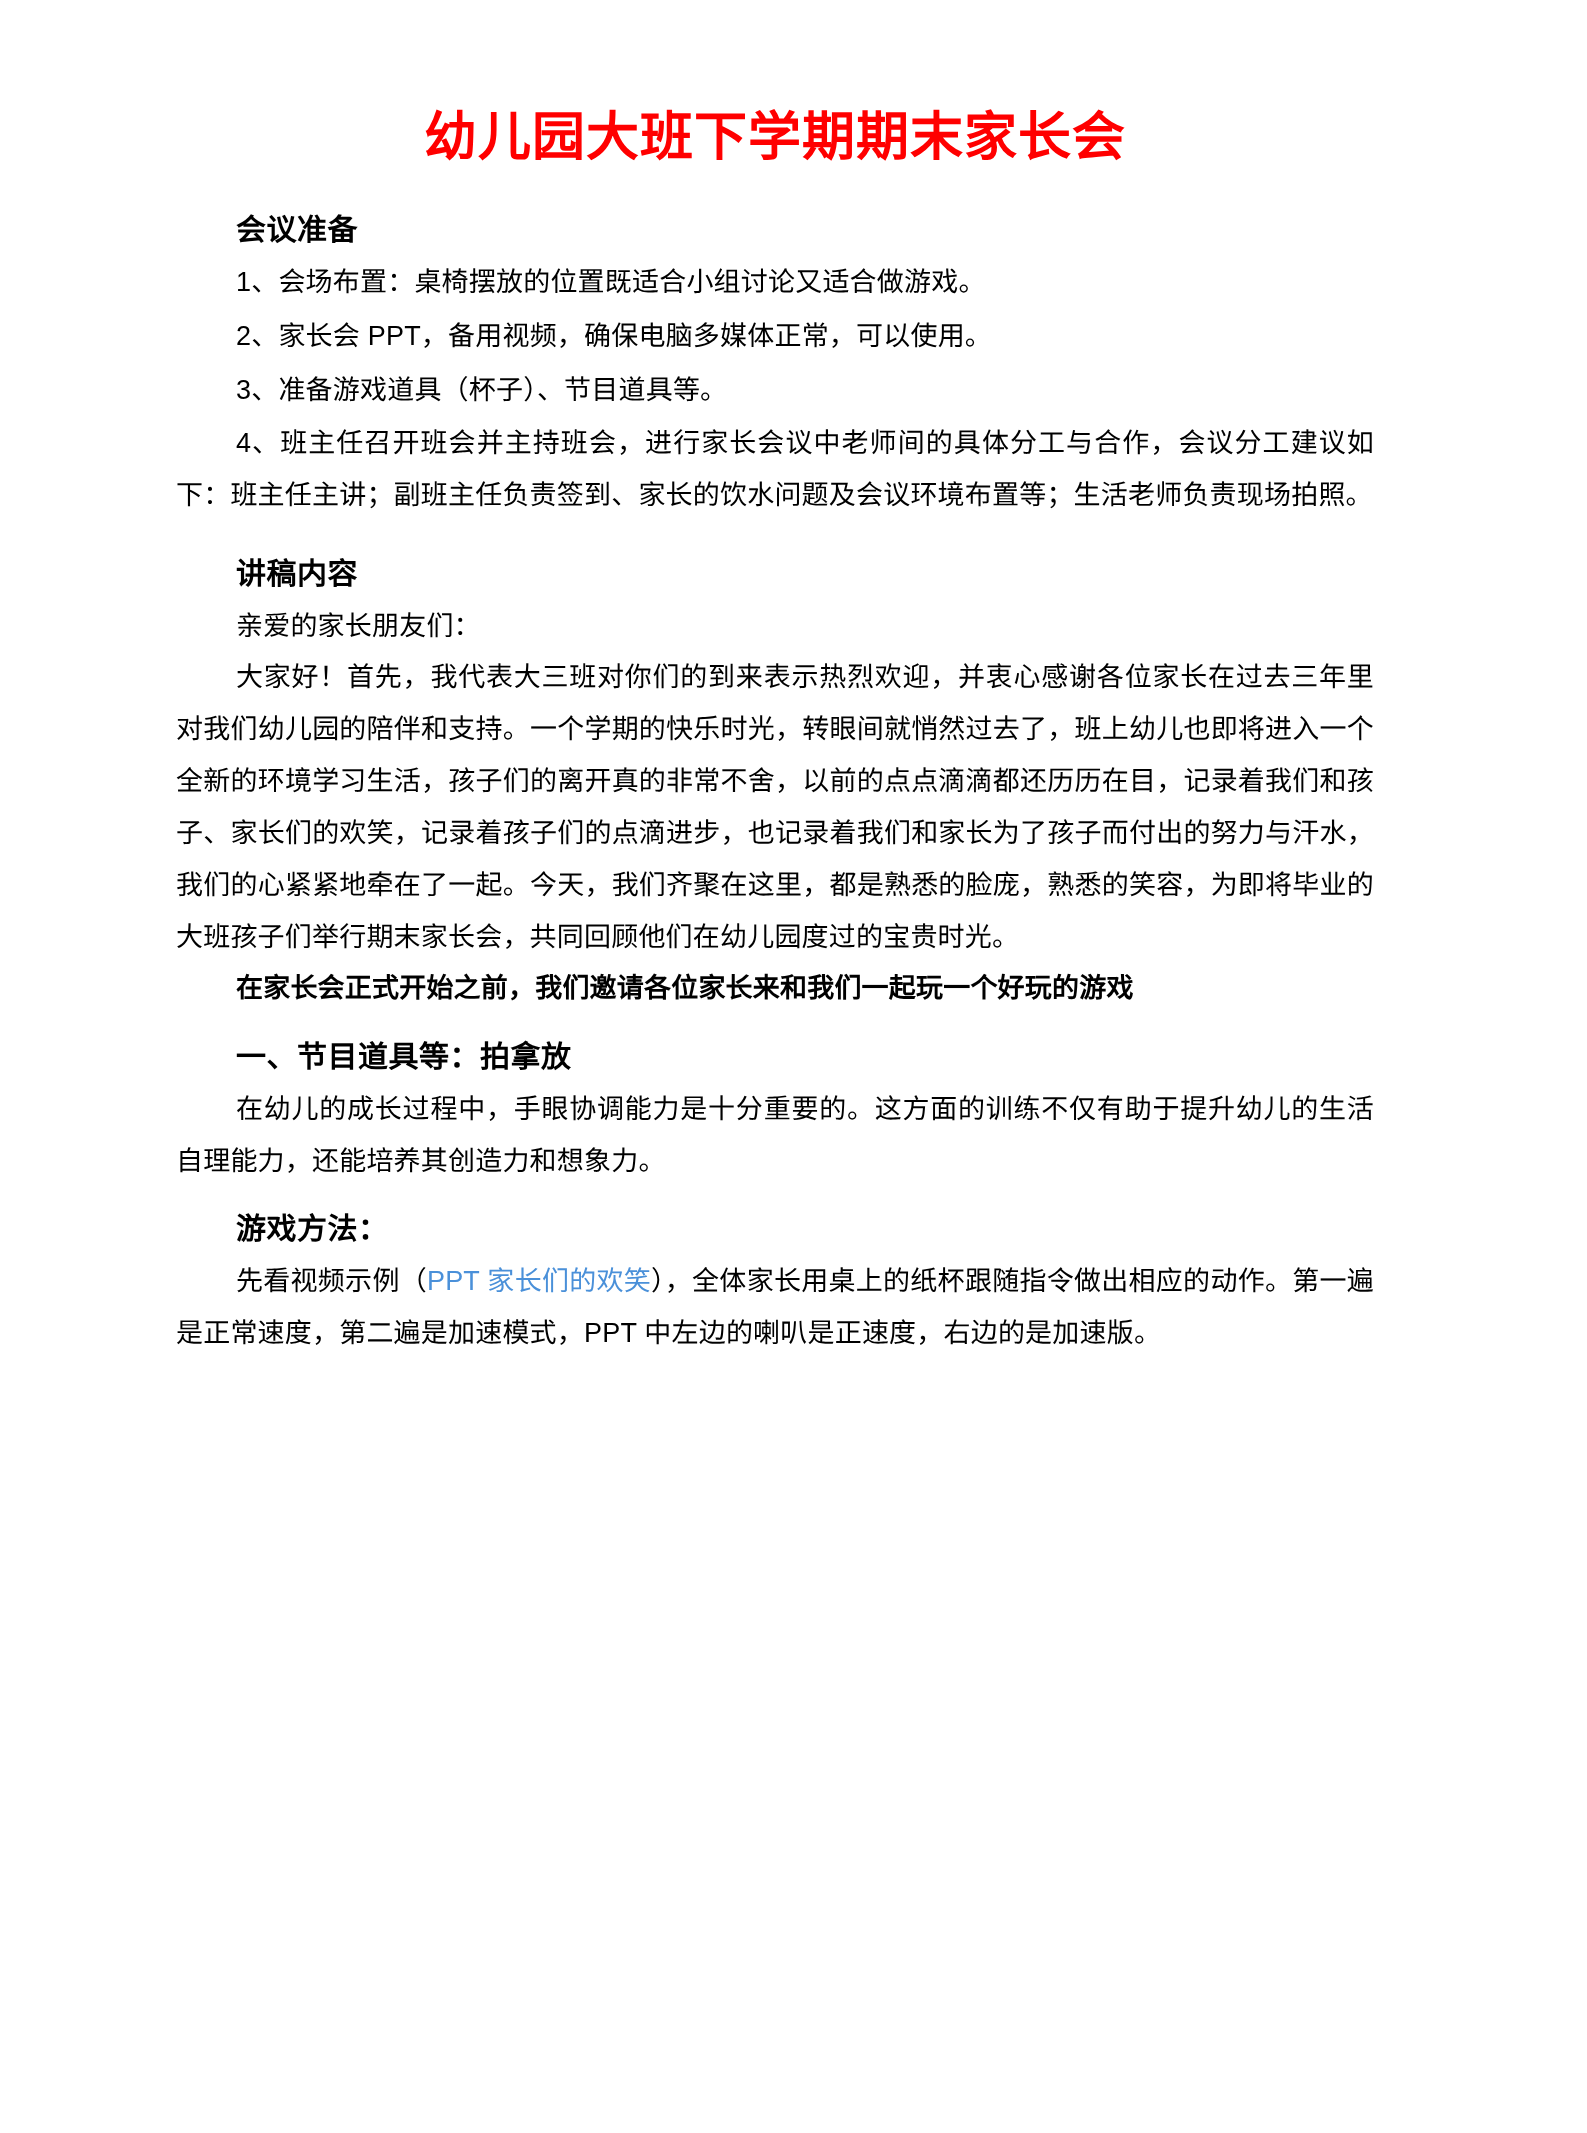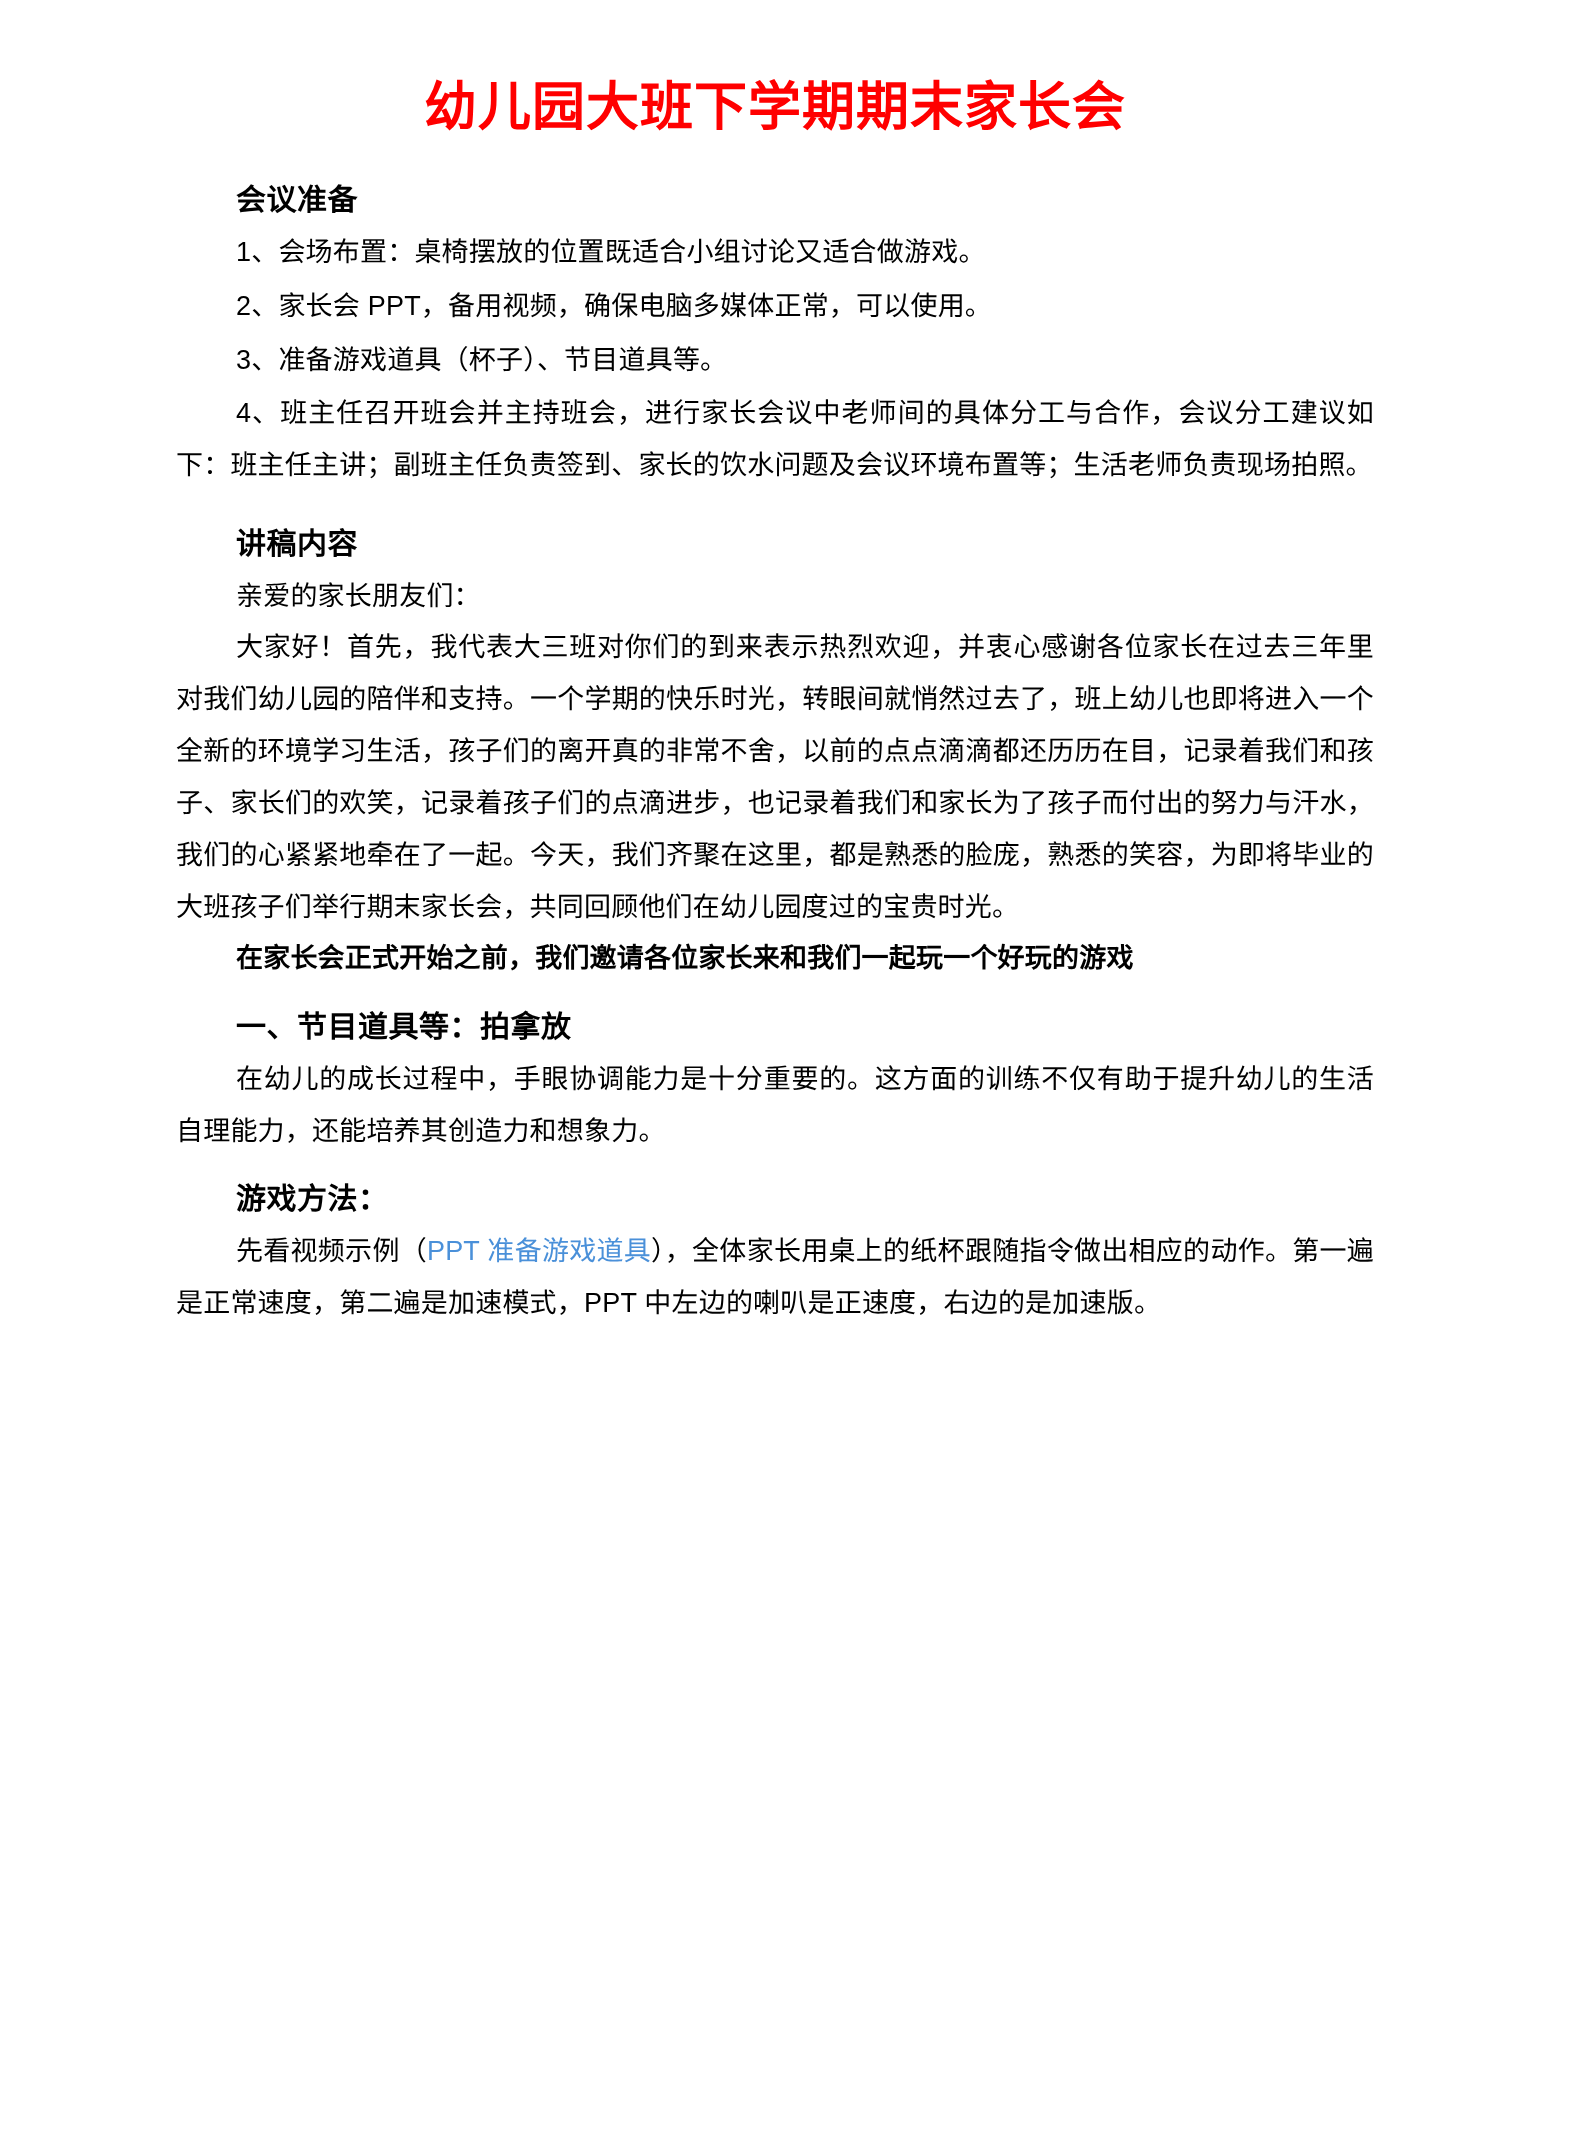--- a/index.html
+++ b/index.html
@@ -22,21 +22,21 @@
     overflow: hidden;
   }
   .doc-body {
     position: absolute;
     left: 176px;
     top: 0;
     width: 1198px;
   }
   .doc-title {
     margin: 0;
-    padding-top: 74px;
+    padding-top: 104px;
     text-align: center;
     color: #FF0000;
     font-size: 53px;
     font-weight: 700;
     letter-spacing: 1px;
     line-height: 1.25;
     white-space: nowrap;
   }
   .heading {
     font-size: 30px;
@@ -104,17 +104,17 @@
 
     <p class="para indent lastline-nojustify">在家长会正式开始之前，我们邀请各位家长来和我们一起玩一个好玩的游戏</p>
 
     <div class="heading tight-top">一、节目道具等：拍拿放</div>
 
     <p class="para indent">在幼儿的成长过程中，手眼协调能力是十分重要的。这方面的训练不仅有助于提升幼儿的生活自理能力，还能培养其创造力和想象力。</p>
 
     <div class="heading tight-top">游戏方法：</div>
 
     <p class="para indent">
-      <span>先看视频示例（</span><span class="link-blue" style="color: rgb(74, 144, 217);">PPT 准备游戏道具</span><span>），全体家长用桌上的纸杯跟随指令做出相应的动作。第一遍是正常速度，第二遍是加速模式，PPT 中左边的喇叭是正速度，右边的是加速版。</span>
+      <span>先看视频示例（</span><span class="link-blue" style="color: rgb(74, 144, 217);">PPT 家长们的欢笑</span><span>），全体家长用桌上的纸杯跟随指令做出相应的动作。第一遍是正常速度，第二遍是加速模式，PPT 中左边的喇叭是正速度，右边的是加速版。</span>
     </p>
 
   </div>
 </div>
 
 </body></html>

